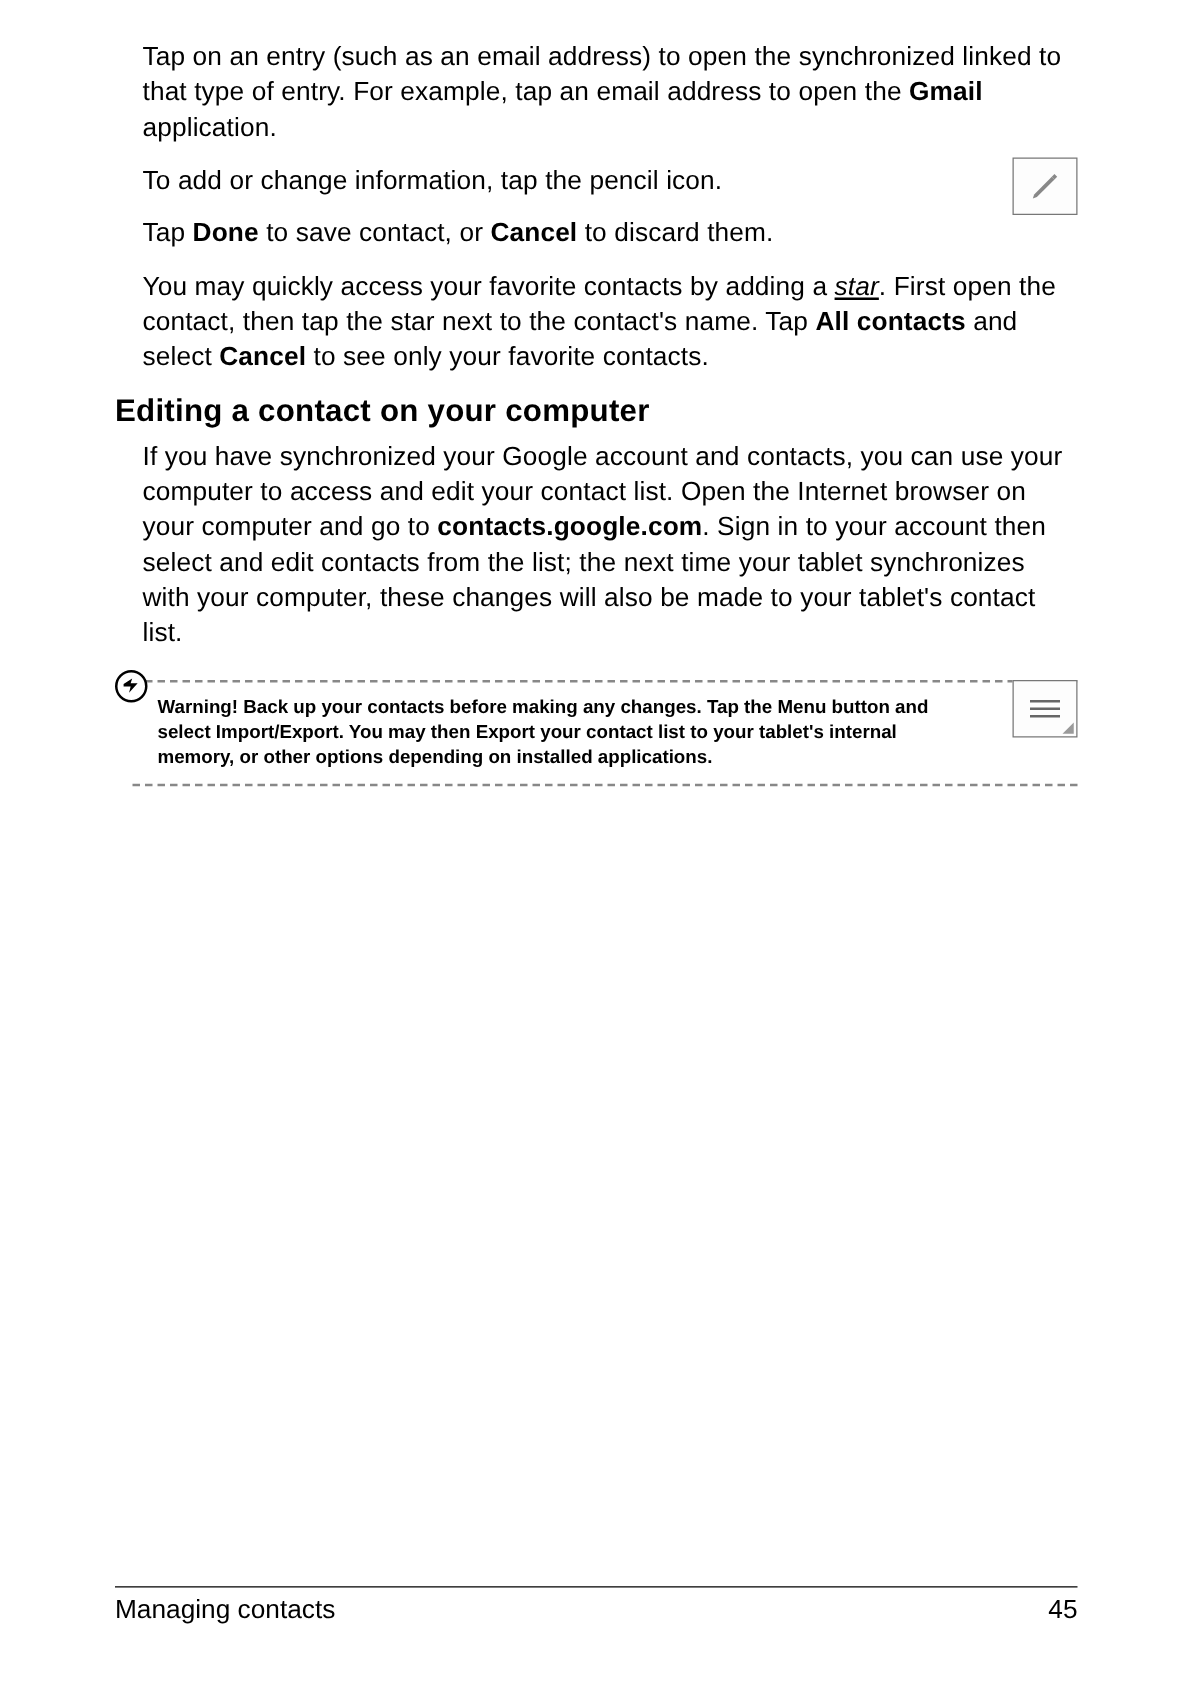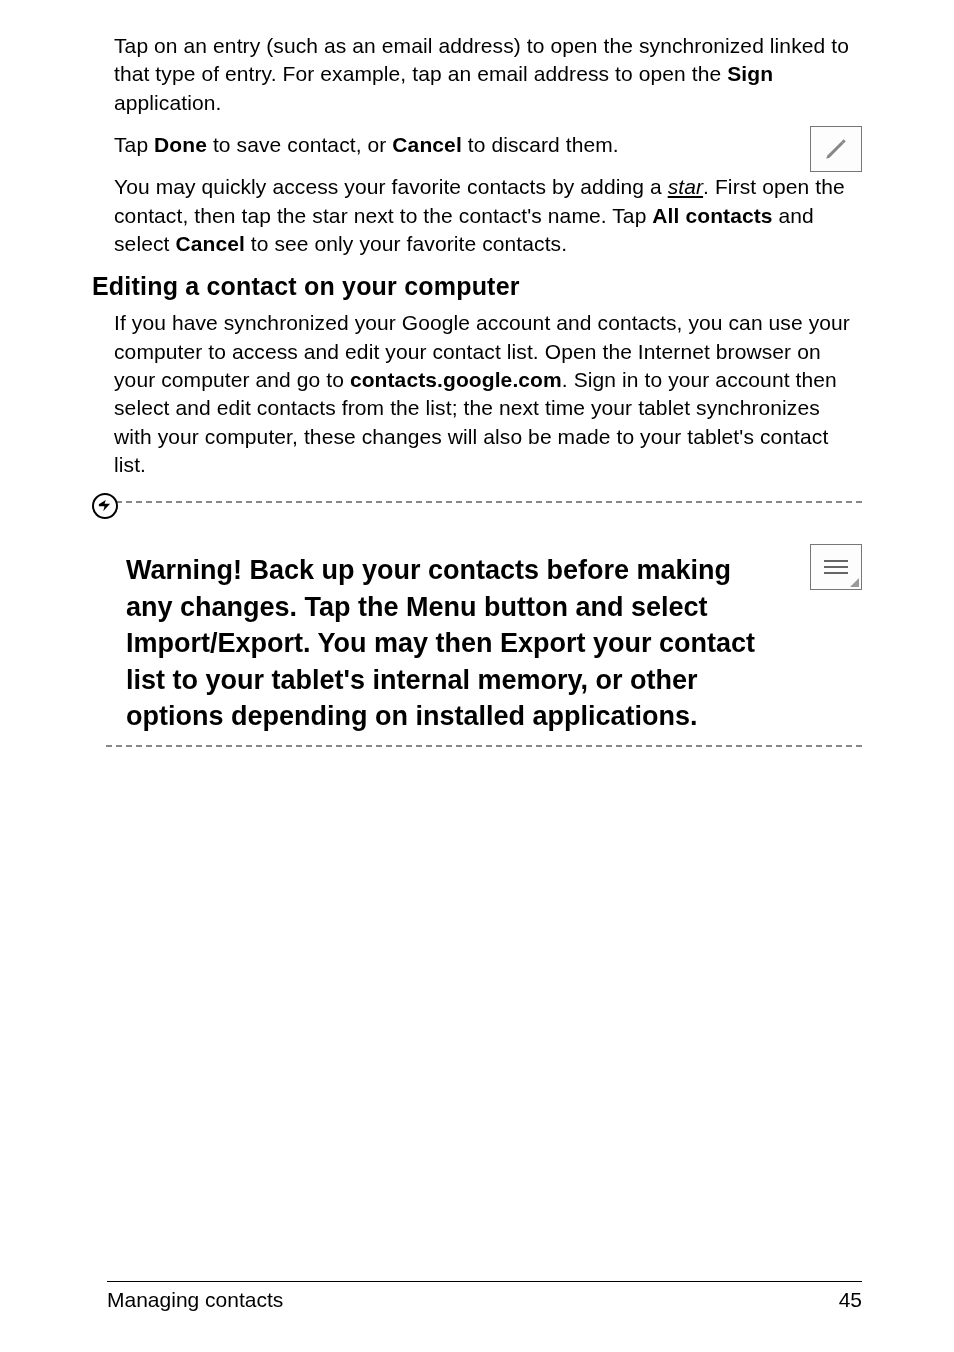--- a/index.html
+++ b/index.html
@@ -41,25 +41,24 @@
   .warn-box::before, .warn-box::after {
     content: "";
     position: absolute;
     left: 14px;
     right: 0;
     border-top: 2px dashed #888;
   }
   .warn-box::before { top: 8px; }
   .warn-box::after { bottom: 8px; }
   .warn-text {
-    font-size: 27px;
+    font-size: 15px;
     font-weight: 700;
     line-height: 1.35;
     padding-right: 96px;
-    margin-top: 39px;
   }
   .warn-icon {
     position: absolute;
     left: 0;
     top: 0px;
     width: 26px;
     height: 26px;
     border: 2.5px solid #000;
     border-radius: 50%;
     background: #fff;
@@ -105,38 +104,38 @@
     bottom: 2px;
     width: 0; height: 0;
     border-style: solid;
     border-width: 0 0 9px 9px;
     border-color: transparent transparent #9a9a9a transparent;
   }
   .footer {
     position: absolute;
     left: 92px;
     right: 92px;
-    bottom: 40px;
+    bottom: 52px;
     border-top: 1px solid #000;
     padding-top: 6px;
     display: flex;
     justify-content: space-between;
     font-size: 21px;
-    margin-left: 15px;
   }
 </style>
 </head>
 <body>
 
 <div class="page">
 
   <p class="body-text">
-    <span>Tap on an entry (such as an email address) to open the synchronized linked to that type of entry. For example, tap an email address to open the </span><span class="bold">Sign</span><span> application.</span>
+    <span>Tap on an entry (such as an email address) to open the synchronized linked to that type of entry. For example, tap an email address to open the </span><span class="bold">Gmail</span><span> application.</span>
   </p>
 
+  <p class="body-text">To add or change information, tap the pencil icon.</p>
 
   <p class="body-text">
     <span>Tap </span><span class="bold">Done</span><span> to save contact, or </span><span class="bold">Cancel</span><span> to discard them.</span>
   </p>
 
 
   <p class="body-text">
     <span>You may quickly access your favorite contacts by adding a </span><span class="italic">star</span><span>. First open the contact, then tap the star next to the contact's name. Tap </span><span class="bold">All contacts</span><span>  and select </span><span class="bold">Cancel</span><span> to see only your favorite contacts.</span>
   </p>
 

